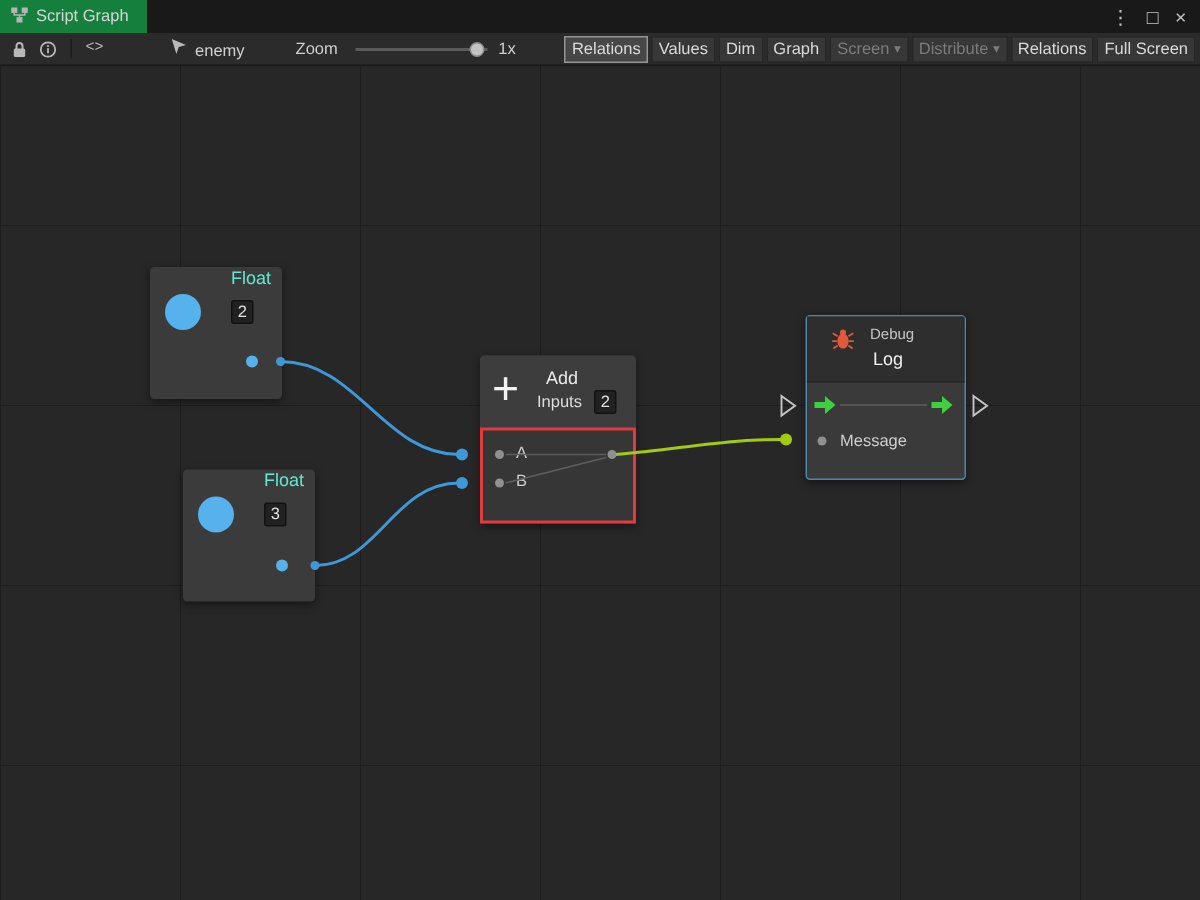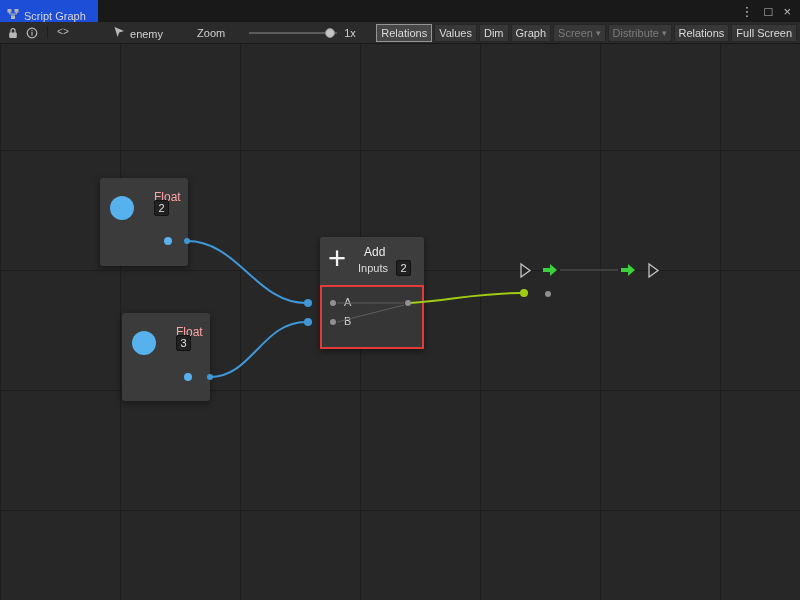--- a/index.html
+++ b/index.html
@@ -1,55 +1,55 @@
 <!DOCTYPE html>
 <html style="--wire-blue: #3f97d8; --wire-green: #a0cb12; --arrow-green: #3ecf3e; --port-blue: #56b1ec; --selection-red: #e23b3b; --debug-border: #4d86ad; --bug-orange: #e05a3a;"><head>
 <meta charset="utf-8">
 <style>
   *{box-sizing:border-box;margin:0;padding:0}
   html,body{width:800px;height:600px;overflow:hidden}
   body{background:#272727;font-family:"Liberation Sans","DejaVu Sans",sans-serif;color:#d4d4d4;font-size:11px}
 
   
   .titlebar{height:22px;background:#191919;display:flex;align-items:stretch}
-  .tab{display:flex;align-items:flex-end;gap:5px;padding:0 12px 0 7px;background:#1d4ed8;color:#d6d6d6;white-space:nowrap}
+  .tab{display:flex;align-items:center;gap:5px;padding:0 12px 0 7px;background:#15803d;color:#d6d6d6;white-space:nowrap}
   .win-controls{margin-left:auto;display:flex;align-items:center;gap:11px;padding-right:9px;color:#c2c2c2;font-size:13px}
   .win-controls span{line-height:1;cursor:default}
 
   
   .toolbar{height:22px;background:#2b2b2b;border-bottom:1px solid #181818;display:flex;align-items:center;white-space:nowrap;padding:0 2px;color:#d4d4d4}
   .tico{display:flex;align-items:center;justify-content:center;flex-shrink:0}
   .tico.lock{margin-left:6px}
   .tico.info{margin-left:8px}
   .tsep{width:1px;height:13px;background:#1d1d1d;margin:0 9px;flex-shrink:0}
   .code-ico{font-family:"Liberation Mono","DejaVu Sans Mono",monospace;font-size:10px;color:#b8b8b8}
   .graphref{display:flex;align-items:flex-end;gap:5px;margin-left:44px;flex-shrink:0;color:#d0d0d0}
   .zoomgrp{display:flex;align-items:center;margin-left:34px;flex-shrink:0}
-  .zoom-label{color:#cfcfcf;margin-right:24px}
+  .zoom-label{color:#cfcfcf;margin-right:12px}
   .slider{position:relative;width:88px;height:12px;flex-shrink:0}
   .slider .track{position:absolute;left:0;right:0;top:5px;height:2px;background:#5b5b5b}
   .slider .handle{position:absolute;top:1px;left:86%;width:10px;height:10px;border-radius:50%;background:#c4c4c4;border:1px solid #8a8a8a}
   .zoom-val{margin-left:7px;color:#cfcfcf}
   .tbar-buttons{margin-left:auto;display:flex;align-items:center;flex-shrink:0;margin-right:1px}
   .tbtn{display:flex;align-items:center;height:18px;padding:0 4px;margin-left:2px;background:#373737;border:1px solid #262626;color:#dadada;cursor:default}
   .tbtn.active{background:#474747;border-color:#949494}
   .tbtn.disabled{color:#7c7c7c}
   .tbtn .dd{margin-left:3px;font-size:9px}
 
   
   .canvas{position:relative;width:800px;height:556px;background-color:#272727;
     background-image:linear-gradient(to right,#1d1d1d 1px,transparent 1px),
                      linear-gradient(to bottom,#1d1d1d 1px,transparent 1px);
     background-size:120px 120px;background-position:0 106px;overflow:hidden}
 
   .node{position:absolute;background:#3b3b3b;border-radius:3px;box-shadow:0 2px 6px rgba(0,0,0,.45)}
 
   
   .float-node{width:88px;height:88px}
-  .float-title{position:absolute;left:54px;top:12px;font-size:12px;color:#fca5a5}
+  .float-title{position:absolute;left:54px;top:0;font-size:12px;color:#5eead4}
   .float-circle{position:absolute;left:10px;top:18px;width:24px;height:24px;border-radius:50%;background:var(--port-blue,#56b1ec)}
   .value-box{position:absolute;min-width:15px;height:16px;padding:0 3px;background:#212121;border:1px solid #121212;border-radius:2px;color:#e0e0e0;font-size:11px;line-height:14px;text-align:center}
   .float-node .value-box{left:54px;top:22px}
 
   
   .add-node{width:104px;height:112px}
   .add-header{position:absolute;left:0;top:0;right:0;height:48px;background:#3d3d3d;border-radius:3px 3px 0 0}
   .plus-icon{position:absolute;left:8px;top:2px;font-size:31px;font-weight:400;color:#f2f2f2;line-height:40px}
   .add-title{position:absolute;left:44px;top:8px;font-size:12px;color:#eaeaea}
   .add-inputs-label{position:absolute;left:38px;top:25px;font-size:11px;color:#dcdcdc}
@@ -186,20 +186,34 @@
       <div class="add-title">Add</div>
       <div class="add-inputs-label">Inputs</div>
       <div class="value-box add-count">2</div>
     </div>
     <div class="add-ports">
       <div class="port-label a">A</div>
       <div class="port-label b">B</div>
     </div>
   </div>
 
+  <div class="node debug-node" style="left:537px;top:166px">
+    <div class="debug-header">
+      <span class="debug-bug">
+        <svg width="16" height="16" viewBox="0 0 16 16">
+          <circle cx="8" cy="3.6" r="2" style="fill:var(--bug-orange,#e05a3a)"></circle>
+          <ellipse cx="8" cy="9.4" rx="3.8" ry="5" style="fill:var(--bug-orange,#e05a3a)"></ellipse>
+          <path d="M4.4 6.2 L1.2 4.2 M4.2 9.4 H0.8 M4.4 12.4 L1.6 14.4 M11.6 6.2 L14.8 4.2 M11.8 9.4 H15.2 M11.6 12.4 L14.4 14.4" style="stroke:var(--bug-orange,#e05a3a)" stroke-width="1.2" fill="none"></path>
+        </svg>
+      </span>
+      <div class="debug-cat">Debug</div>
+      <div class="debug-title">Log</div>
+    </div>
+    <div class="debug-message">Message</div>
+  </div>
 
   <svg class="wires" width="800" height="556" viewBox="0 0 800 556">
 
     <path class="wblue" d="M187,197 C238,197 256,259 306,259"></path>
     <path class="wblue" d="M210,333 C252,333 262,278 306,278"></path>
     <path class="wgreen" d="M410,259 C452,256 478,249 521,249"></path>
 
     <path class="rel" d="M337,259 H404"></path>
     <path class="rel" d="M337,278 L404,261"></path>
     <path class="rel" d="M560,226 H618"></path>

